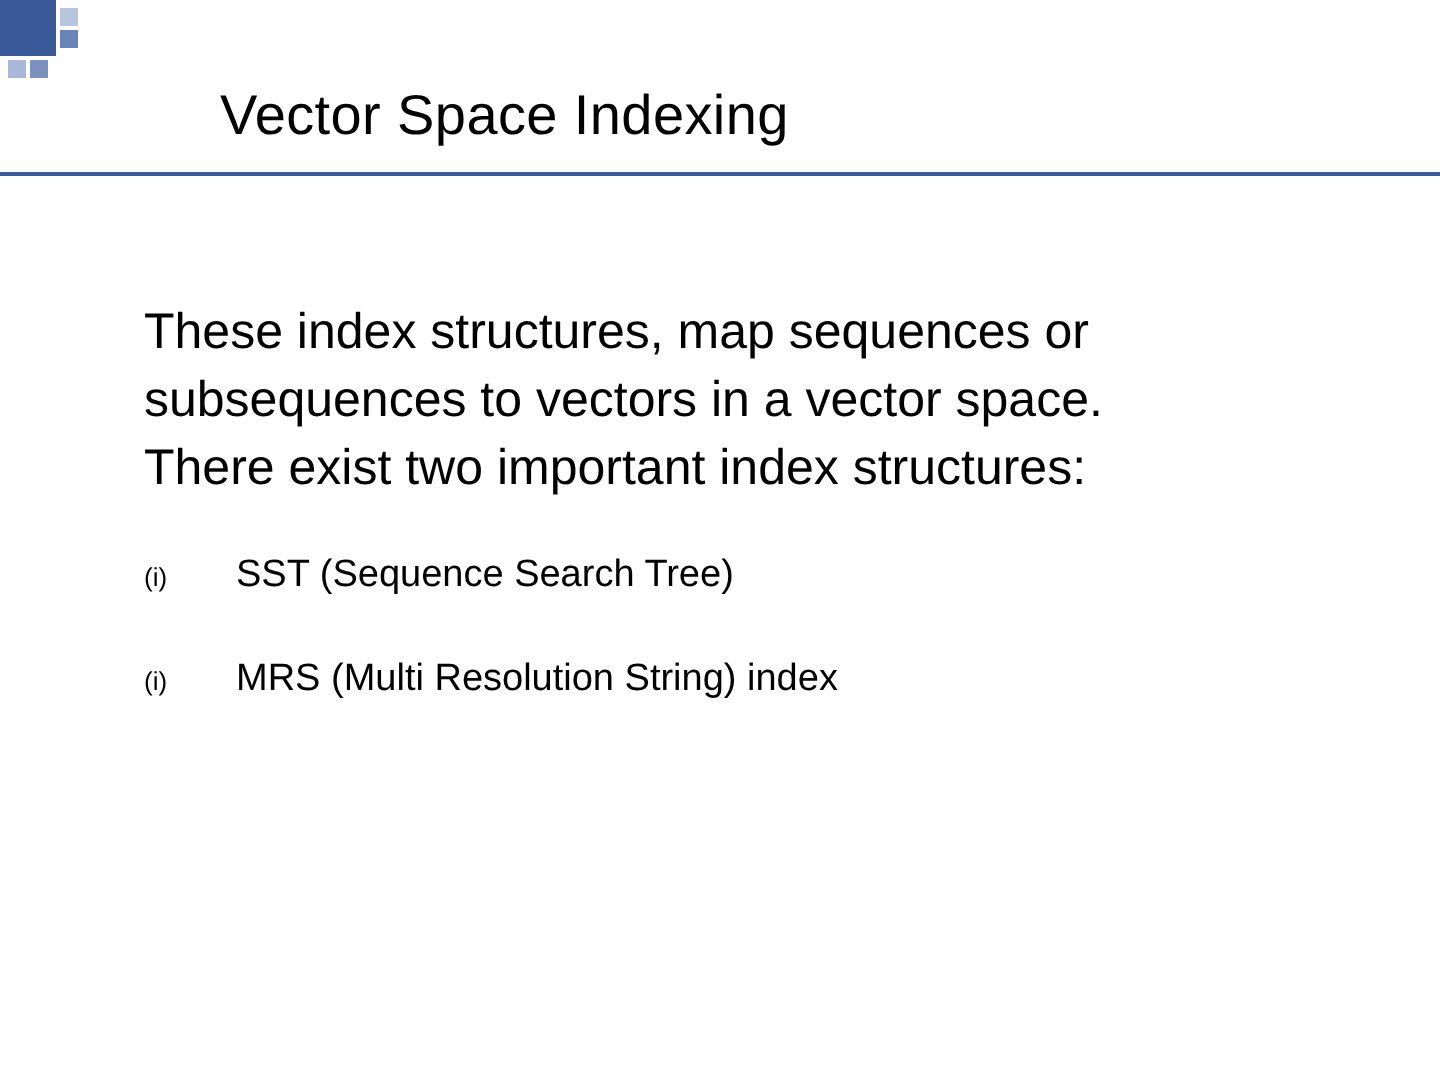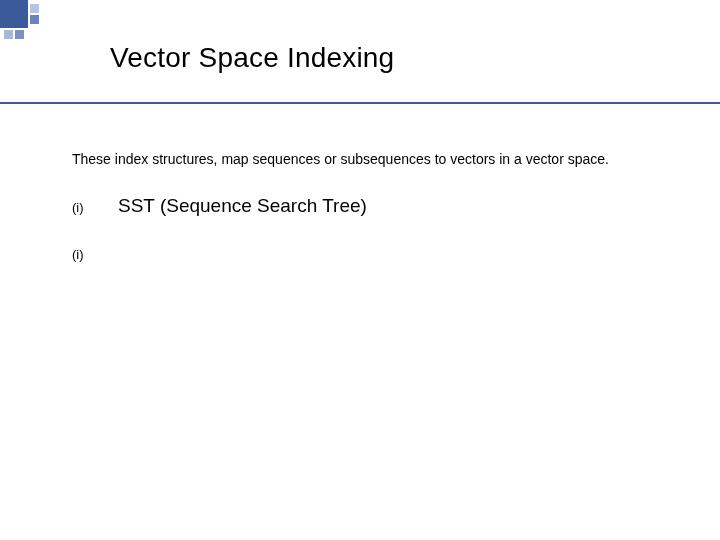--- a/index.html
+++ b/index.html
@@ -62,36 +62,36 @@
       width: 9px;
       height: 9px;
       background: #7b92c0;
     }
     .title-block {
       position: absolute;
       top: 42px;
       left: 0;
       right: 0;
       padding-left: 110px;
-      padding-bottom: 28px;
+      padding-bottom: 12px;
       border-bottom: 2px solid #3b5a9a;
     }
     .title {
       font-size: 28px;
       font-weight: normal;
       letter-spacing: 0.2px;
     }
     .body {
       position: absolute;
       top: 150px;
       left: 72px;
       right: 60px;
     }
     .para {
-      font-size: 14px;
+      font-size: 25px;
       line-height: 1.35;
       margin-bottom: 26px;
     }
     .list-item {
       display: flex;
       align-items: baseline;
       margin-bottom: 30px;
     }
     .marker {
       font-size: 13px;
@@ -113,23 +113,25 @@
   <div class="s4"></div>
 </div>
 
 <div class="title-block">
   <div class="title">Vector Space Indexing</div>
 </div>
 
 <div class="body">
   <div class="para">
     <span>These index structures, map sequences or subsequences to vectors in a vector space.</span><br>
+    <span>There exist two important index structures:</span>
   </div>
 
   <div class="list-item">
     <span class="marker">(i)</span>
     <span class="item-text">SST (Sequence Search Tree)</span>
   </div>
 
   <div class="list-item">
     <span class="marker">(i)</span>
+    <span class="item-text">MRS (Multi Resolution String) index</span>
   </div>
 </div>
 
 </body></html>

